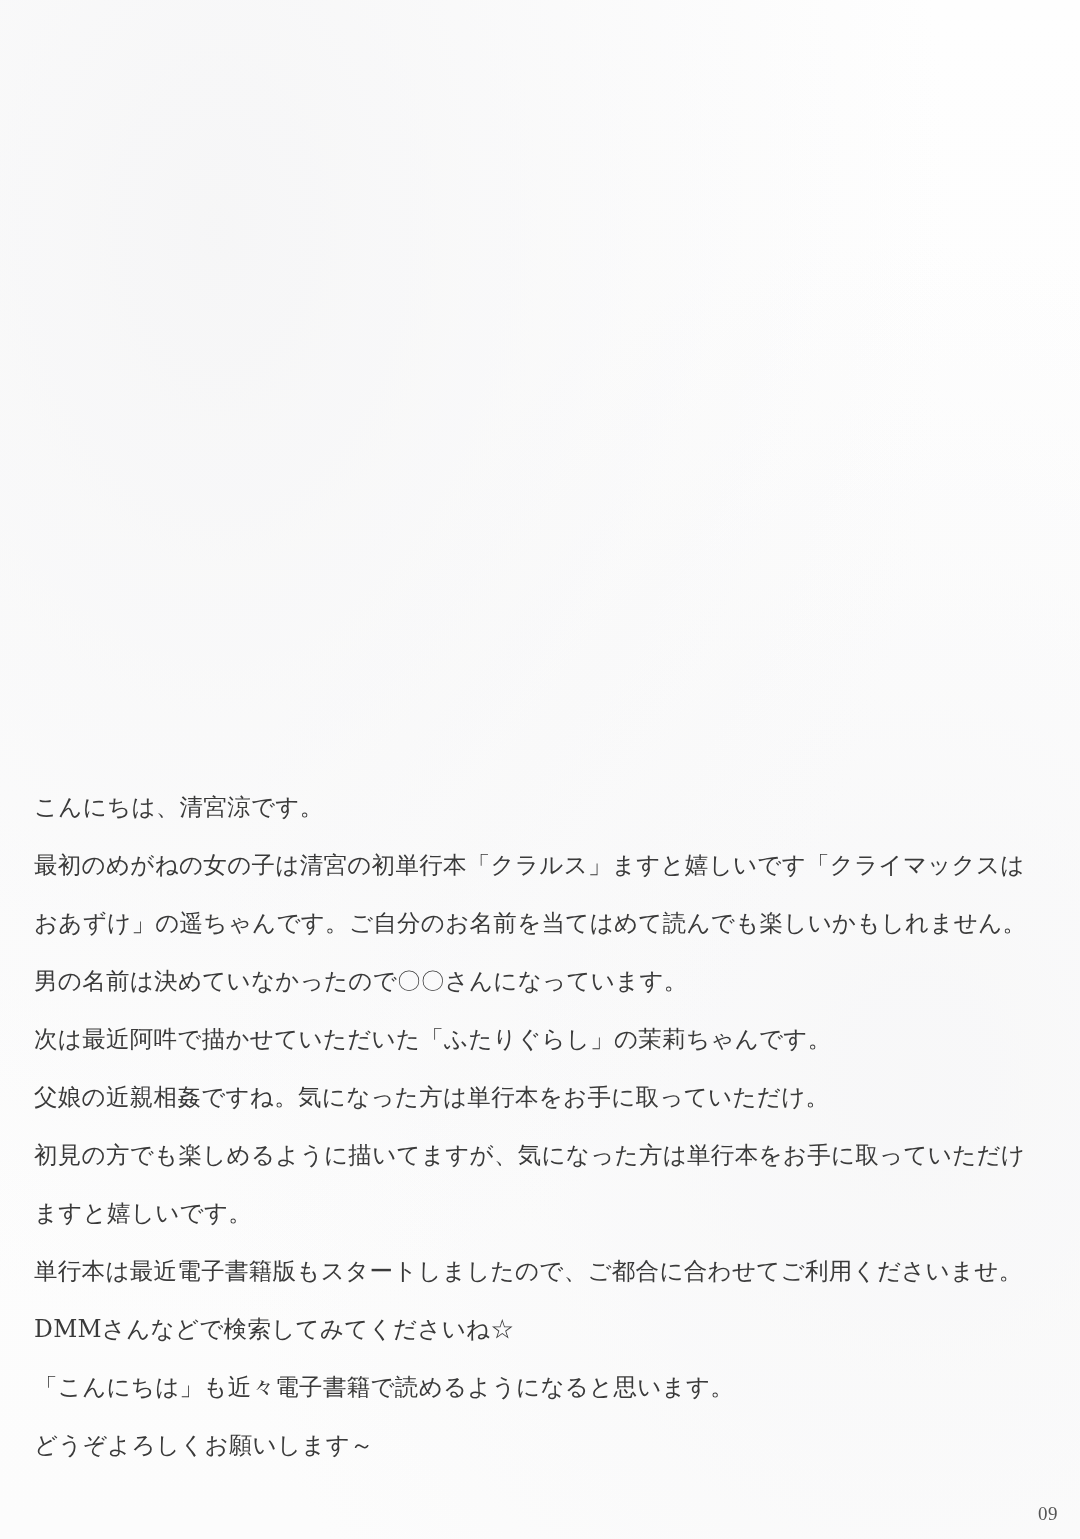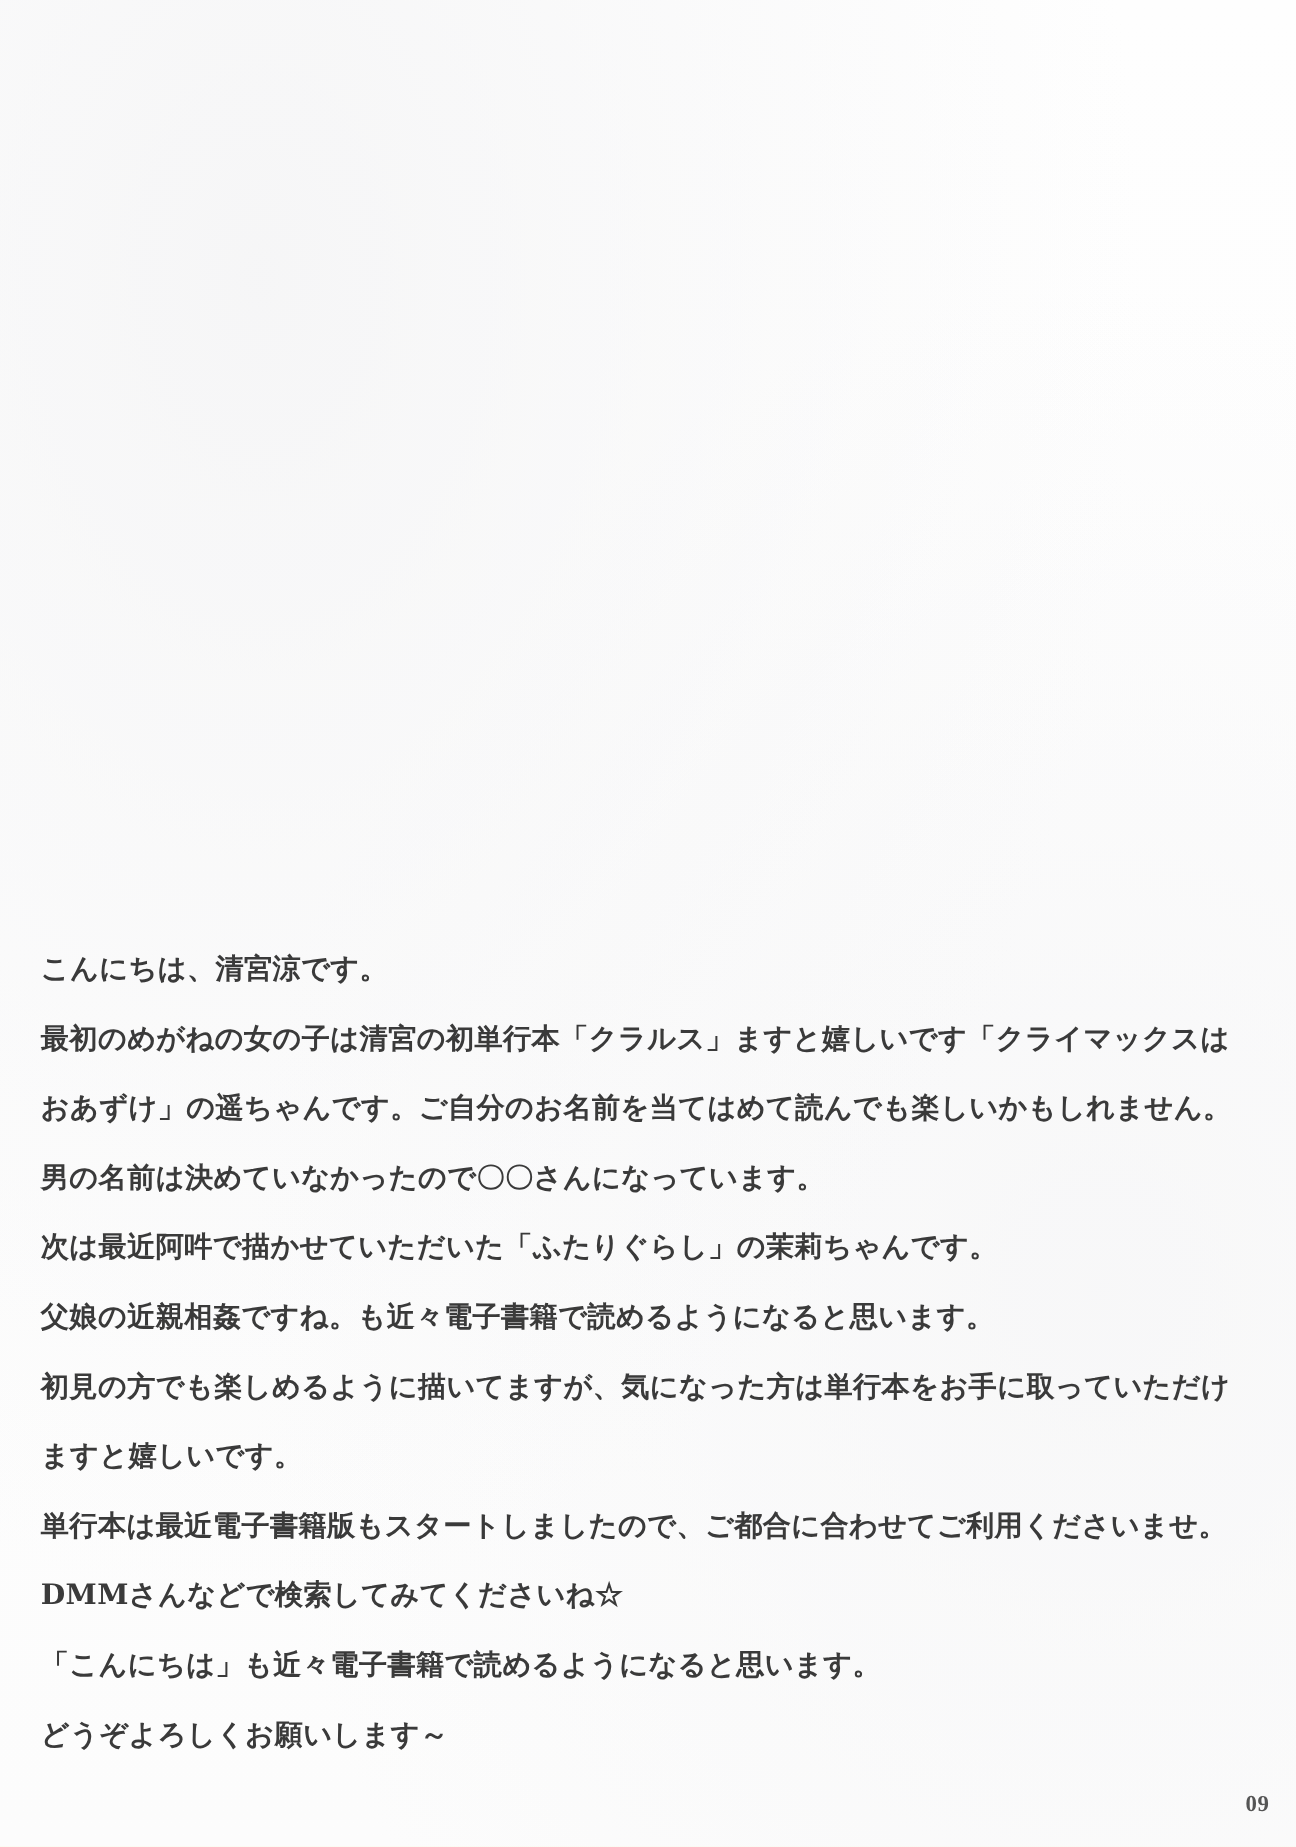--- a/index.html
+++ b/index.html
@@ -12,21 +12,20 @@
     background: #ffffff;
     font-family: "Liberation Serif", serif;
     color: #2a2a2a;
     position: relative;
     overflow: hidden;
   }
   .page {
     position: absolute;
     inset: 0;
     background: #fef9c3;
-    font-weight: bold;
   }
   
   .paper-tone {
     position: absolute;
     inset: 0;
     background:
       radial-gradient(ellipse at 20% 15%, rgba(245,245,246,0.9) 0%, rgba(255,255,255,0) 60%),
       radial-gradient(ellipse at 85% 70%, rgba(246,246,247,0.8) 0%, rgba(255,255,255,0) 55%),
       linear-gradient(180deg, #fefefe 0%, #fdfdfd 50%, #fcfcfc 100%);
     pointer-events: none;
@@ -42,40 +41,40 @@
     font-family: "DejaVu Serif", "Liberation Serif", serif;
     font-size: 23.5px;
     line-height: 51px;
     letter-spacing: 0.3px;
     color: #3a3a3a;
     white-space: nowrap;
   }
   .page-number {
     position: absolute;
     right: 22px;
-    bottom: 24px;
+    bottom: 14px;
     font-family: "Liberation Serif", serif;
     font-size: 19px;
     color: #555;
     letter-spacing: 0.5px;
   }
 </style>
 </head>
 <body>
 
 <div class="page">
   <div class="paper-tone"></div>
 
   <div class="afterword">
     <p>こんにちは、清宮涼です。</p>
     <p>最初のめがねの女の子は清宮の初単行本「クラルス」ますと嬉しいです「クライマックスは</p>
     <p>おあずけ」の遥ちゃんです。ご自分のお名前を当てはめて読んでも楽しいかもしれません。</p>
     <p>男の名前は決めていなかったので〇〇さんになっています。</p>
     <p>次は最近阿吽で描かせていただいた「ふたりぐらし」の茉莉ちゃんです。</p>
-    <p>父娘の近親相姦ですね。も近々電子書籍で読めるようになると思います。</p>
+    <p>父娘の近親相姦ですね。気になった方は単行本をお手に取っていただけ。</p>
     <p>初見の方でも楽しめるように描いてますが、気になった方は単行本をお手に取っていただけ</p>
     <p>ますと嬉しいです。</p>
     <p>単行本は最近電子書籍版もスタートしましたので、ご都合に合わせてご利用くださいませ。</p>
     <p>DMMさんなどで検索してみてくださいね☆</p>
     <p>「こんにちは」も近々電子書籍で読めるようになると思います。</p>
     <p>どうぞよろしくお願いします～</p>
   </div>
 
   <div class="page-number">09</div>
 </div>

